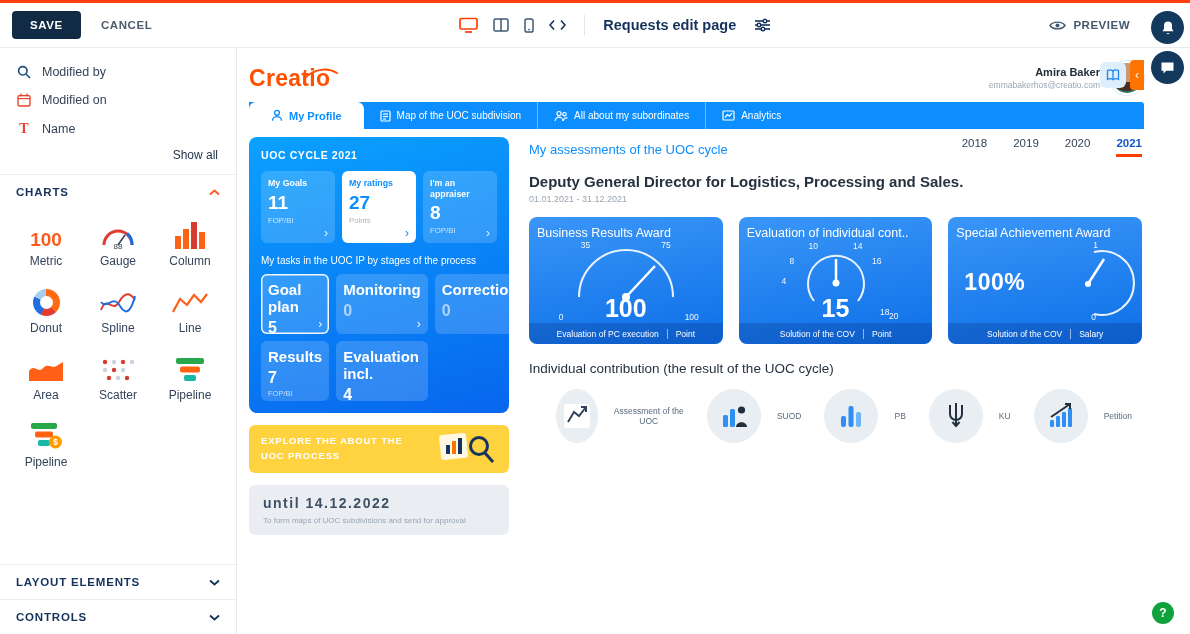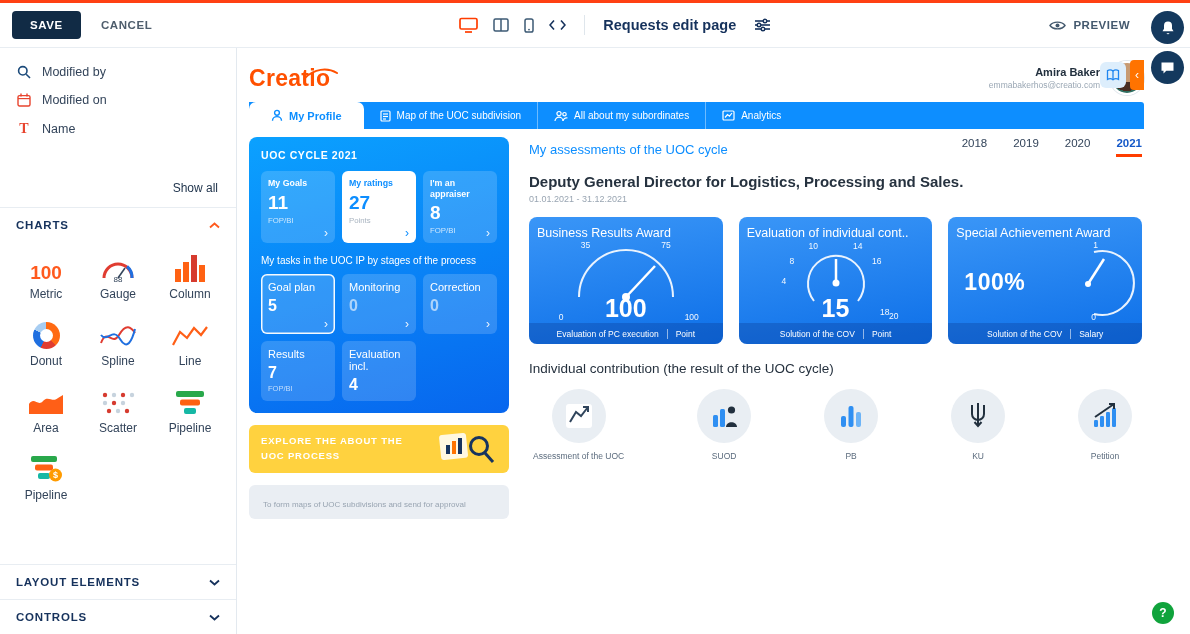--- a/index.html
+++ b/index.html
@@ -26,21 +26,21 @@
   
   .main { display:flex; height:586px; }
 
   
   .sidebar { width:237px; flex:none; border-right:1px solid #e3e9ef; display:flex; flex-direction:column;
              padding-top:10px; background:#fff; overflow:hidden; }
   .filter-row { display:flex; align-items:center; gap:10px; padding:7px 16px; font-size:12.5px;
                 color:#33445a; cursor:pointer; }
   .f-ico { width:16px; display:flex; justify-content:center; }
   .t-glyph { font-family:"Liberation Serif", serif; font-weight:bold; font-size:14px; color:#e8442e; }
-  .showall { text-align:right; padding:4px 18px 12px; font-size:12px; color:#22364e; cursor:pointer;margin-top:33px; }
+  .showall { text-align:right; padding:4px 18px 12px; font-size:12px; color:#22364e; cursor:pointer; }
   .sec-head { display:flex; align-items:center; justify-content:space-between; padding:11px 16px;
               font-size:11.5px; font-weight:bold; letter-spacing:.8px; color:#16325c;
               border-top:1px solid #e8edf2; cursor:pointer; }
   .tiles { display:grid; grid-template-columns:repeat(3,1fr); row-gap:14px; padding:6px 10px 8px; }
   .tile { display:flex; flex-direction:column; align-items:center; gap:5px; cursor:pointer; }
   .tile-icon { height:34px; display:flex; align-items:flex-end; justify-content:center; }
   .tile-label { font-size:12px; color:#33445a; }
   .metric-glyph { font-size:19px; font-weight:bold; color:#ff5a1e; line-height:1; }
   .donut { width:27px; height:27px; border-radius:50%; position:relative;
            background:conic-gradient(#ff6a13 0 38%, #e03c31 38% 57%, #1f6fe0 57% 82%, #a7cdf2 82% 100%); }
@@ -90,21 +90,21 @@
   .card-chev { position:absolute; right:7px; bottom:3px; font-size:12px; color:rgba(255,255,255,.9); }
   .stat-card.active { background:#fff; }
   .stat-card.active .stat-label, .stat-card.active .stat-value, .stat-card.active .card-chev { color:#0d8eff; }
   .stat-card.active .stat-sub { color:#a9b4c0; }
 
   .tasks-title { font-size:10px; margin:12px 0 8px; }
   .tasks { display:grid; grid-template-columns:repeat(3,1fr); gap:7px; }
   .task-card { background:rgba(255,255,255,.17); border-radius:6px; padding:7px; height:60px;
                position:relative; cursor:pointer; }
   .task-card.selected { box-shadow:inset 0 0 0 1.5px rgba(255,255,255,.95); }
-  .task-label { font-size:11px; font-weight:normal; }
+  .task-label { font-size:15px; font-weight:bold; }
   .task-value { font-size:16px; font-weight:bold; margin-top:4px; }
   .task-value.dim { color:rgba(255,255,255,.6); }
   .task-sub { font-size:7.5px; color:rgba(255,255,255,.7); margin-top:2px; }
 
   .banner { margin-top:12px; background:#ffd23f; border-radius:6px; padding:8px 12px; height:48px;
             display:flex; align-items:center; justify-content:space-between; cursor:pointer; }
   .banner-text { font-size:9.5px; font-weight:bold; color:#fff; letter-spacing:.8px; line-height:1.55;
                  width:150px; }
   .deadline { margin-top:12px; background:#eaeef3; border-radius:6px; padding:10px 14px; cursor:pointer; }
   .deadline-title { font-size:14px; font-weight:bold; color:#3f5165; letter-spacing:1.5px; }
@@ -129,21 +129,21 @@
   .gtick { position:absolute; font-size:8.5px; color:rgba(255,255,255,.95); }
   .g-value { position:absolute; left:0; right:0; bottom:0; text-align:center; font-size:25px; font-weight:bold; }
   .g3-value { position:absolute; left:16px; top:26px; font-size:23px; font-weight:bold; letter-spacing:.5px; }
   .g3-svg { position:absolute; right:6px; top:1px; }
   .gauge-foot { position:absolute; left:0; right:0; bottom:0; height:21px; background:rgba(9,53,140,.30);
                 display:flex; align-items:center; justify-content:center; gap:8px; font-size:8.5px; }
   .foot-div { width:1px; height:10px; background:rgba(255,255,255,.55); }
 
   .contrib-head { margin-top:17px; font-size:13.5px; font-weight:normal; color:#26323f; }
   .contribs { display:flex; justify-content:space-between; margin-top:13px; padding:0 10px 0 4px; }
-  .contrib { display:flex; flex-direction:column; align-items:center; gap:8px; cursor:pointer; }
+  .contrib { display:flex; flex-direction:row; align-items:center; gap:16px; cursor:pointer;margin-left:23px; }
   .contrib-circle { width:54px; height:54px; border-radius:50%; background:#e9eef3; display:flex;
                     align-items:center; justify-content:center; }
   .contrib-label { font-size:8.5px; color:#5b6b7d; text-align:center; }
 
   
   .float-btn { position:absolute; width:33px; height:33px; border-radius:50%; background:#14395e;
                display:flex; align-items:center; justify-content:center; border:none; cursor:pointer; z-index:20; }
   .fb-bell { right:6px; top:11px; }
   .fb-chat { right:6px; top:51px; }
   .help-btn { position:absolute; right:16px; bottom:10px; width:22px; height:22px; border-radius:50%;
@@ -495,20 +495,21 @@
                 <rect x="11" y="16" width="4" height="9" fill="#17345f"></rect>
                 <rect x="17" y="12" width="4" height="13" fill="#ff7300"></rect>
                 <rect x="23" y="9" width="4" height="16" fill="#17345f"></rect>
                 <circle cx="44" cy="17" r="8.5" fill="none" stroke="#17345f" stroke-width="3"></circle>
                 <line x1="50" y1="24" x2="58" y2="33" stroke="#17345f" stroke-width="3"></line>
               </svg>
             </span>
           </div>
 
           <div class="deadline">
+            <div class="deadline-title">until 14.12.2022</div>
             <div class="deadline-sub">To form maps of UOC subdivisions and send for approval</div>
           </div>
         </div>
 
         <div class="right-col">
           <div class="assess-head">
             <span class="assess-link">My assessments of the UOC cycle</span>
             <div class="years">
               <span class="year">2018</span>
               <span class="year">2019</span>

